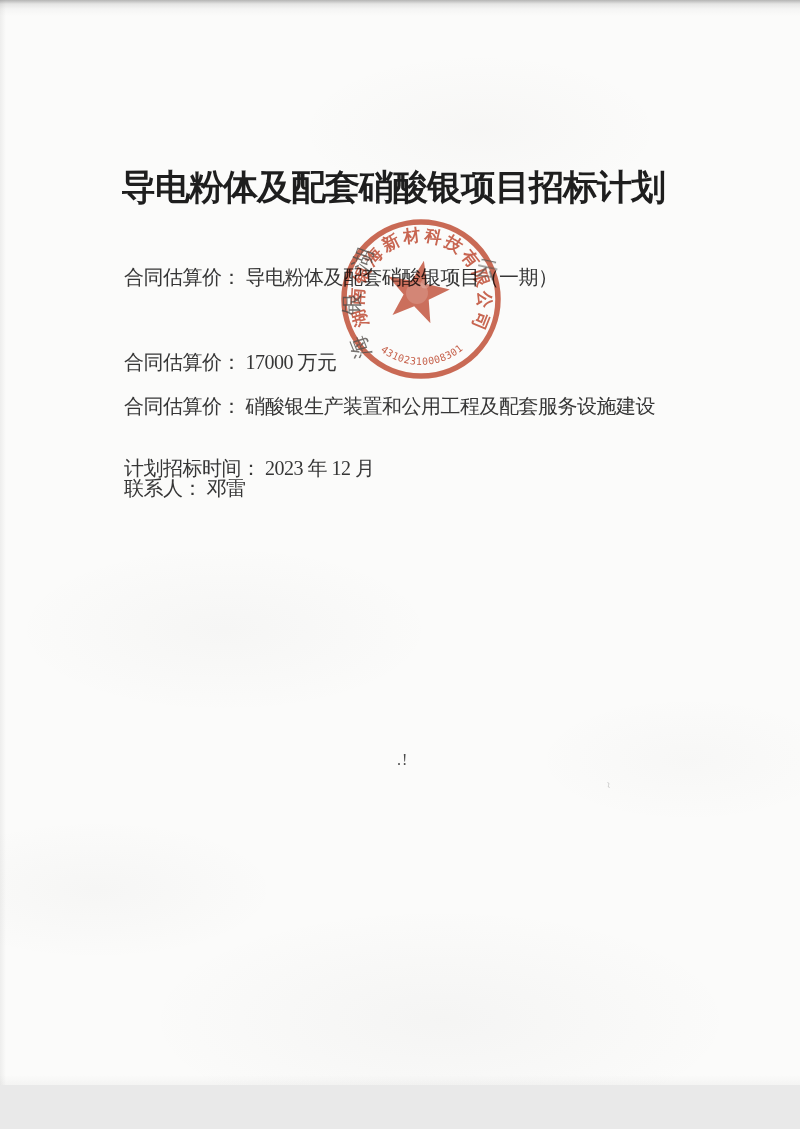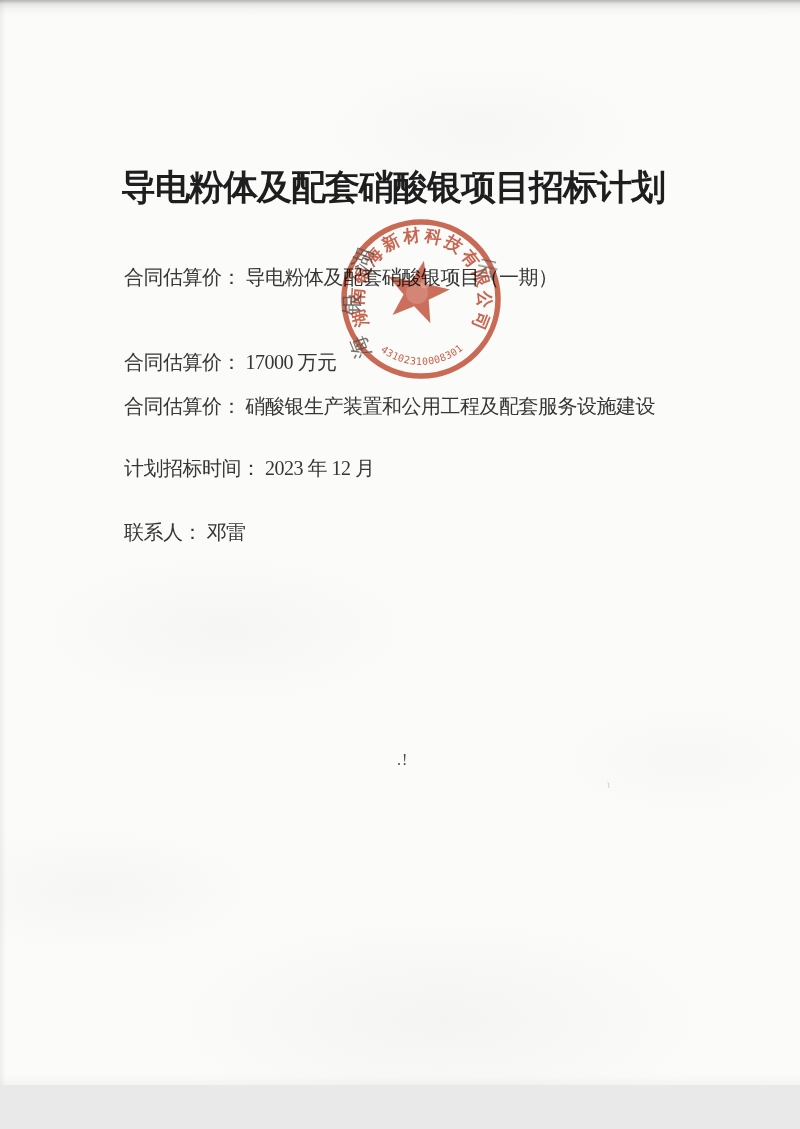--- a/index.html
+++ b/index.html
@@ -40,21 +40,21 @@
     line-height: 27px;
     letter-spacing: -0.5px;
     color: #363636;
     white-space: nowrap;
   }
   .f1 { top: 264px; }
   .f2 { top: 307px; }
   .f3 { top: 349px; }
   .f4 { top: 393px; }
   .f5 { top: 432px; margin-top: 23px; }
-  .f6 { top: 475px; margin-top: 44px; }
+  .f6 { top: 475px; }
   .f7 { top: 518px; }
   .stamp {
     position: absolute;
     left: 326px;
     top: 204px;
     mix-blend-mode: multiply;
   }
   .ring-text {
     font-family: "Liberation Serif", "DejaVu Serif", serif;
     font-size: 17px;

